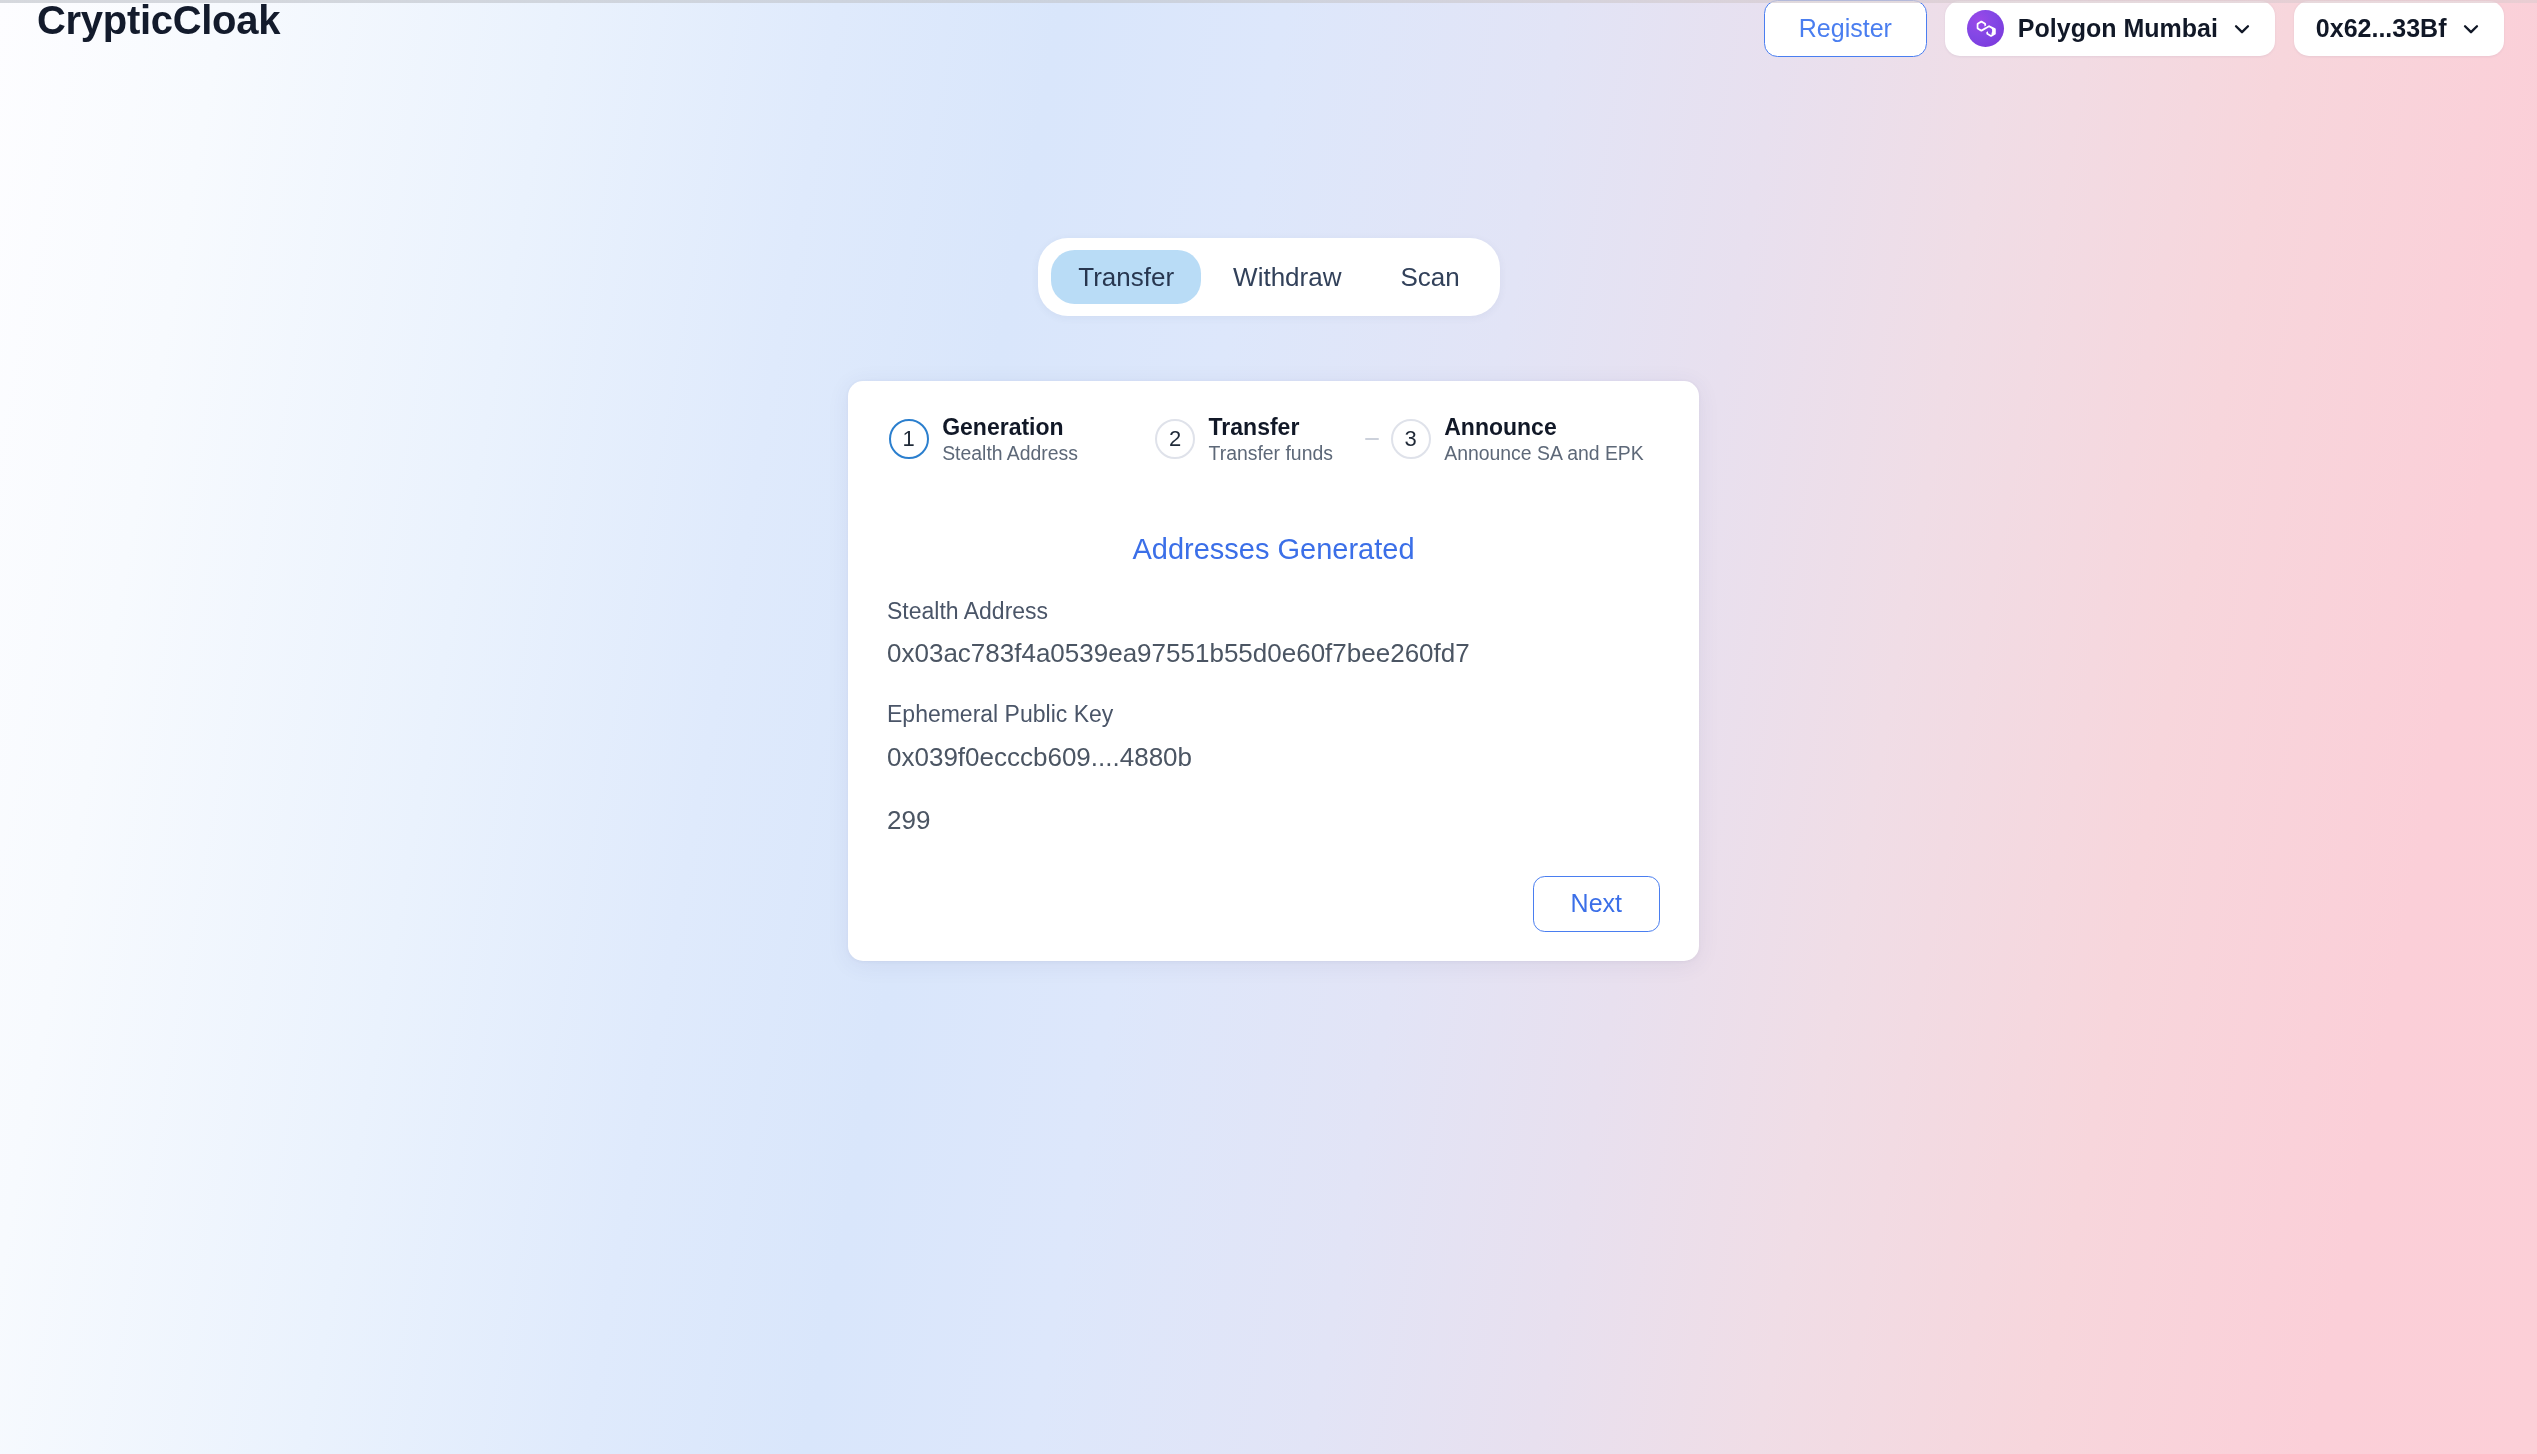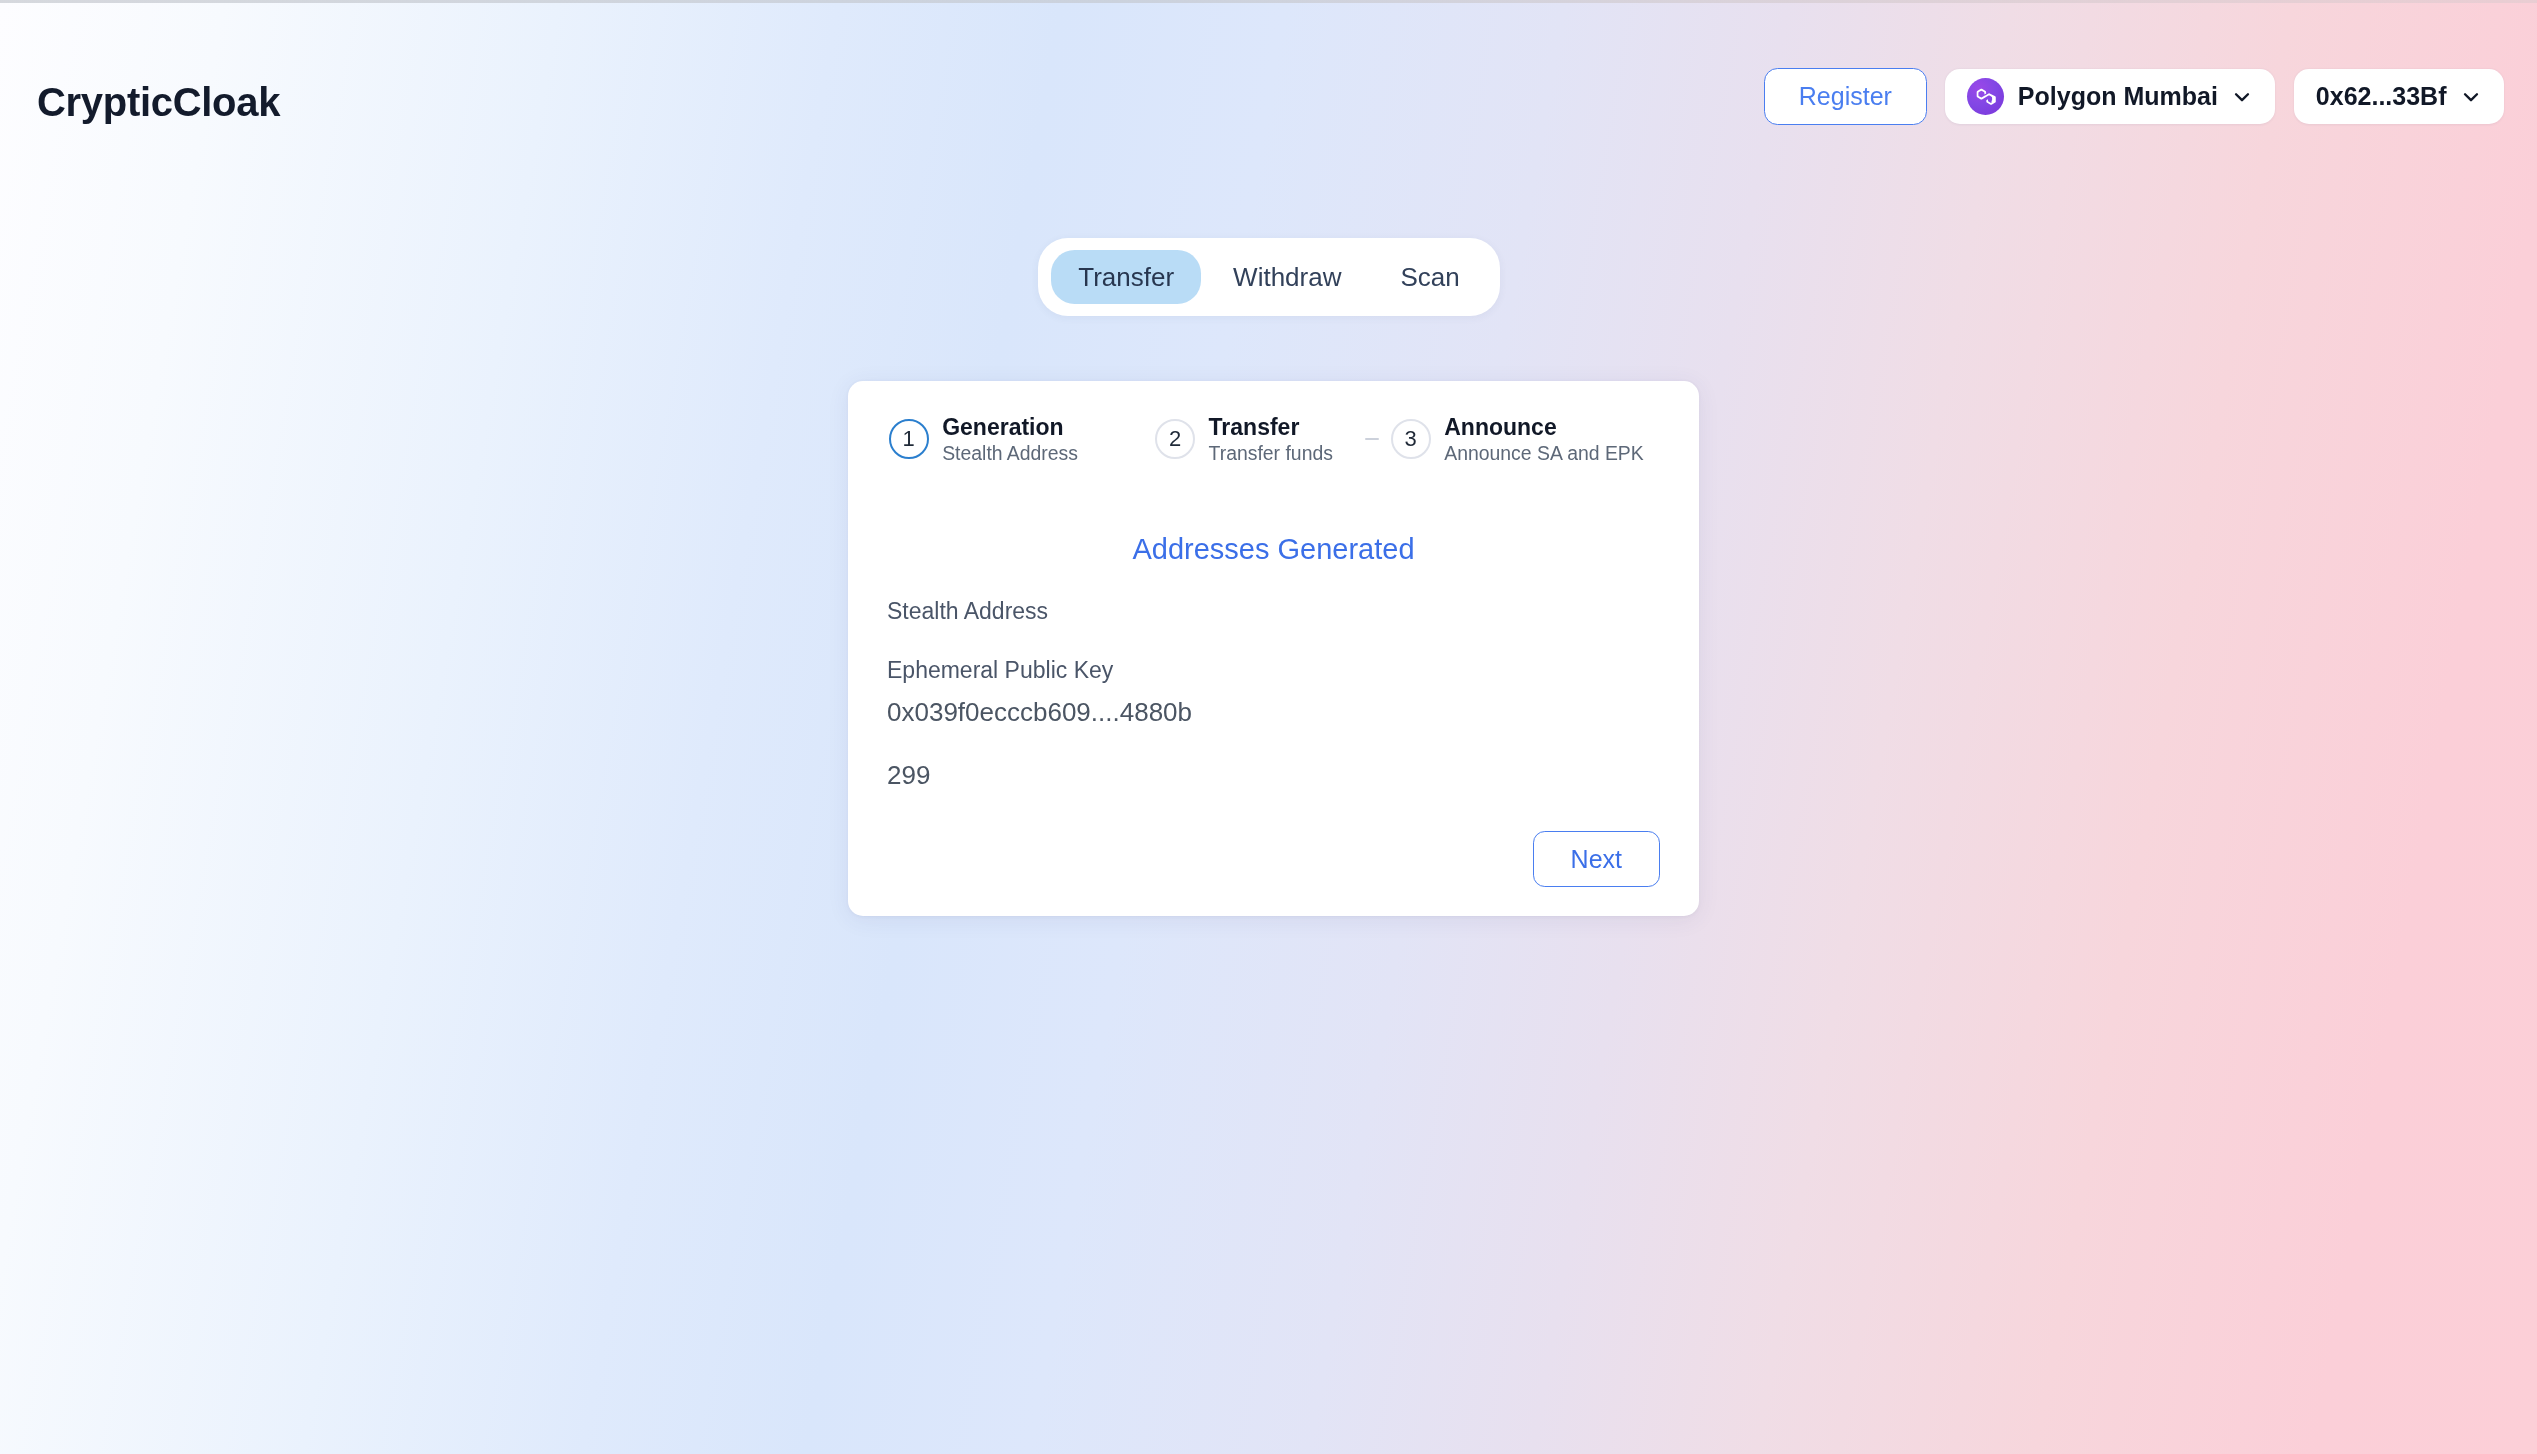--- a/index.html
+++ b/index.html
@@ -39,21 +39,21 @@
     z-index: 40;
   }
 
   
   header.app-header {
     position: absolute;
     top: 0; left: 0;
     width: 100%;
     height: 125px;
     display: flex;
-    align-items: flex-end;
+    align-items: flex-start;
     justify-content: space-between;
     padding: 0 34px 0 37px;
     z-index: 30;
   }
 
   .brand {
     font-size: 40px;
     font-weight: bold;
     color: #131b2c;
     letter-spacing: -0.3px;
@@ -335,20 +335,21 @@
         <span class="step-sub">Announce SA and EPK</span>
       </span>
     </div>
 
   </div>
 
   <div class="card-status">Addresses Generated</div>
 
   <div class="field">
     <div class="field-label">Stealth Address</div>
+    <div class="field-value">0x03ac783f4a0539ea97551b55d0e60f7bee260fd7</div>
   </div>
 
   <div class="field">
     <div class="field-label">Ephemeral Public Key</div>
     <div class="field-value">0x039f0ecccb609....4880b</div>
   </div>
 
   <div class="field">
     <div class="field-value">299</div>
   </div>

